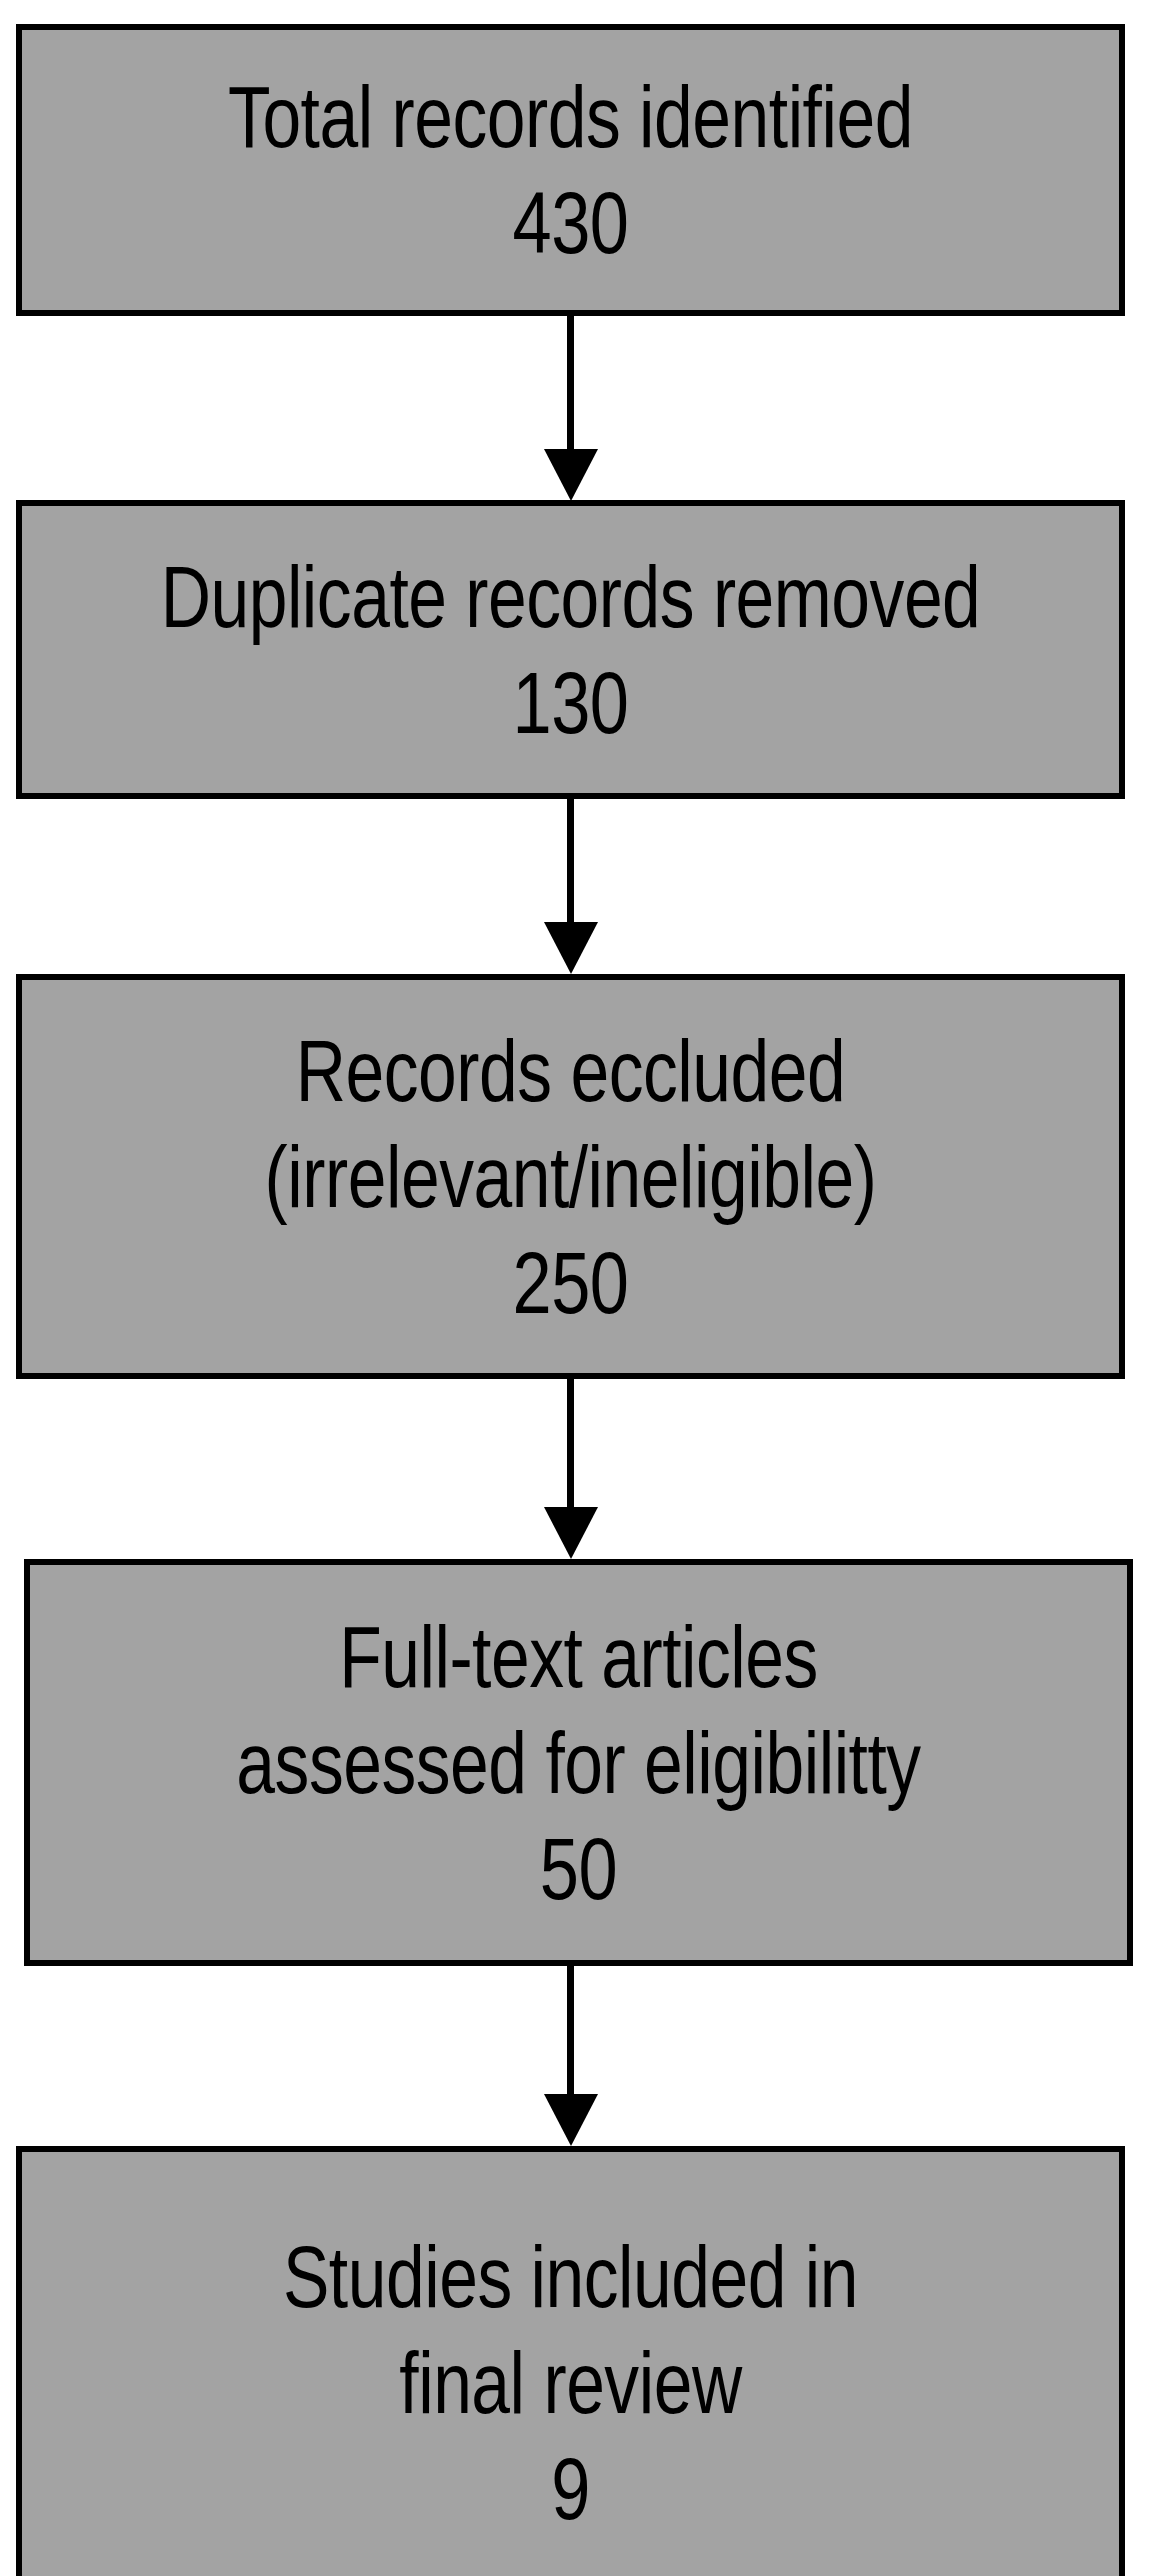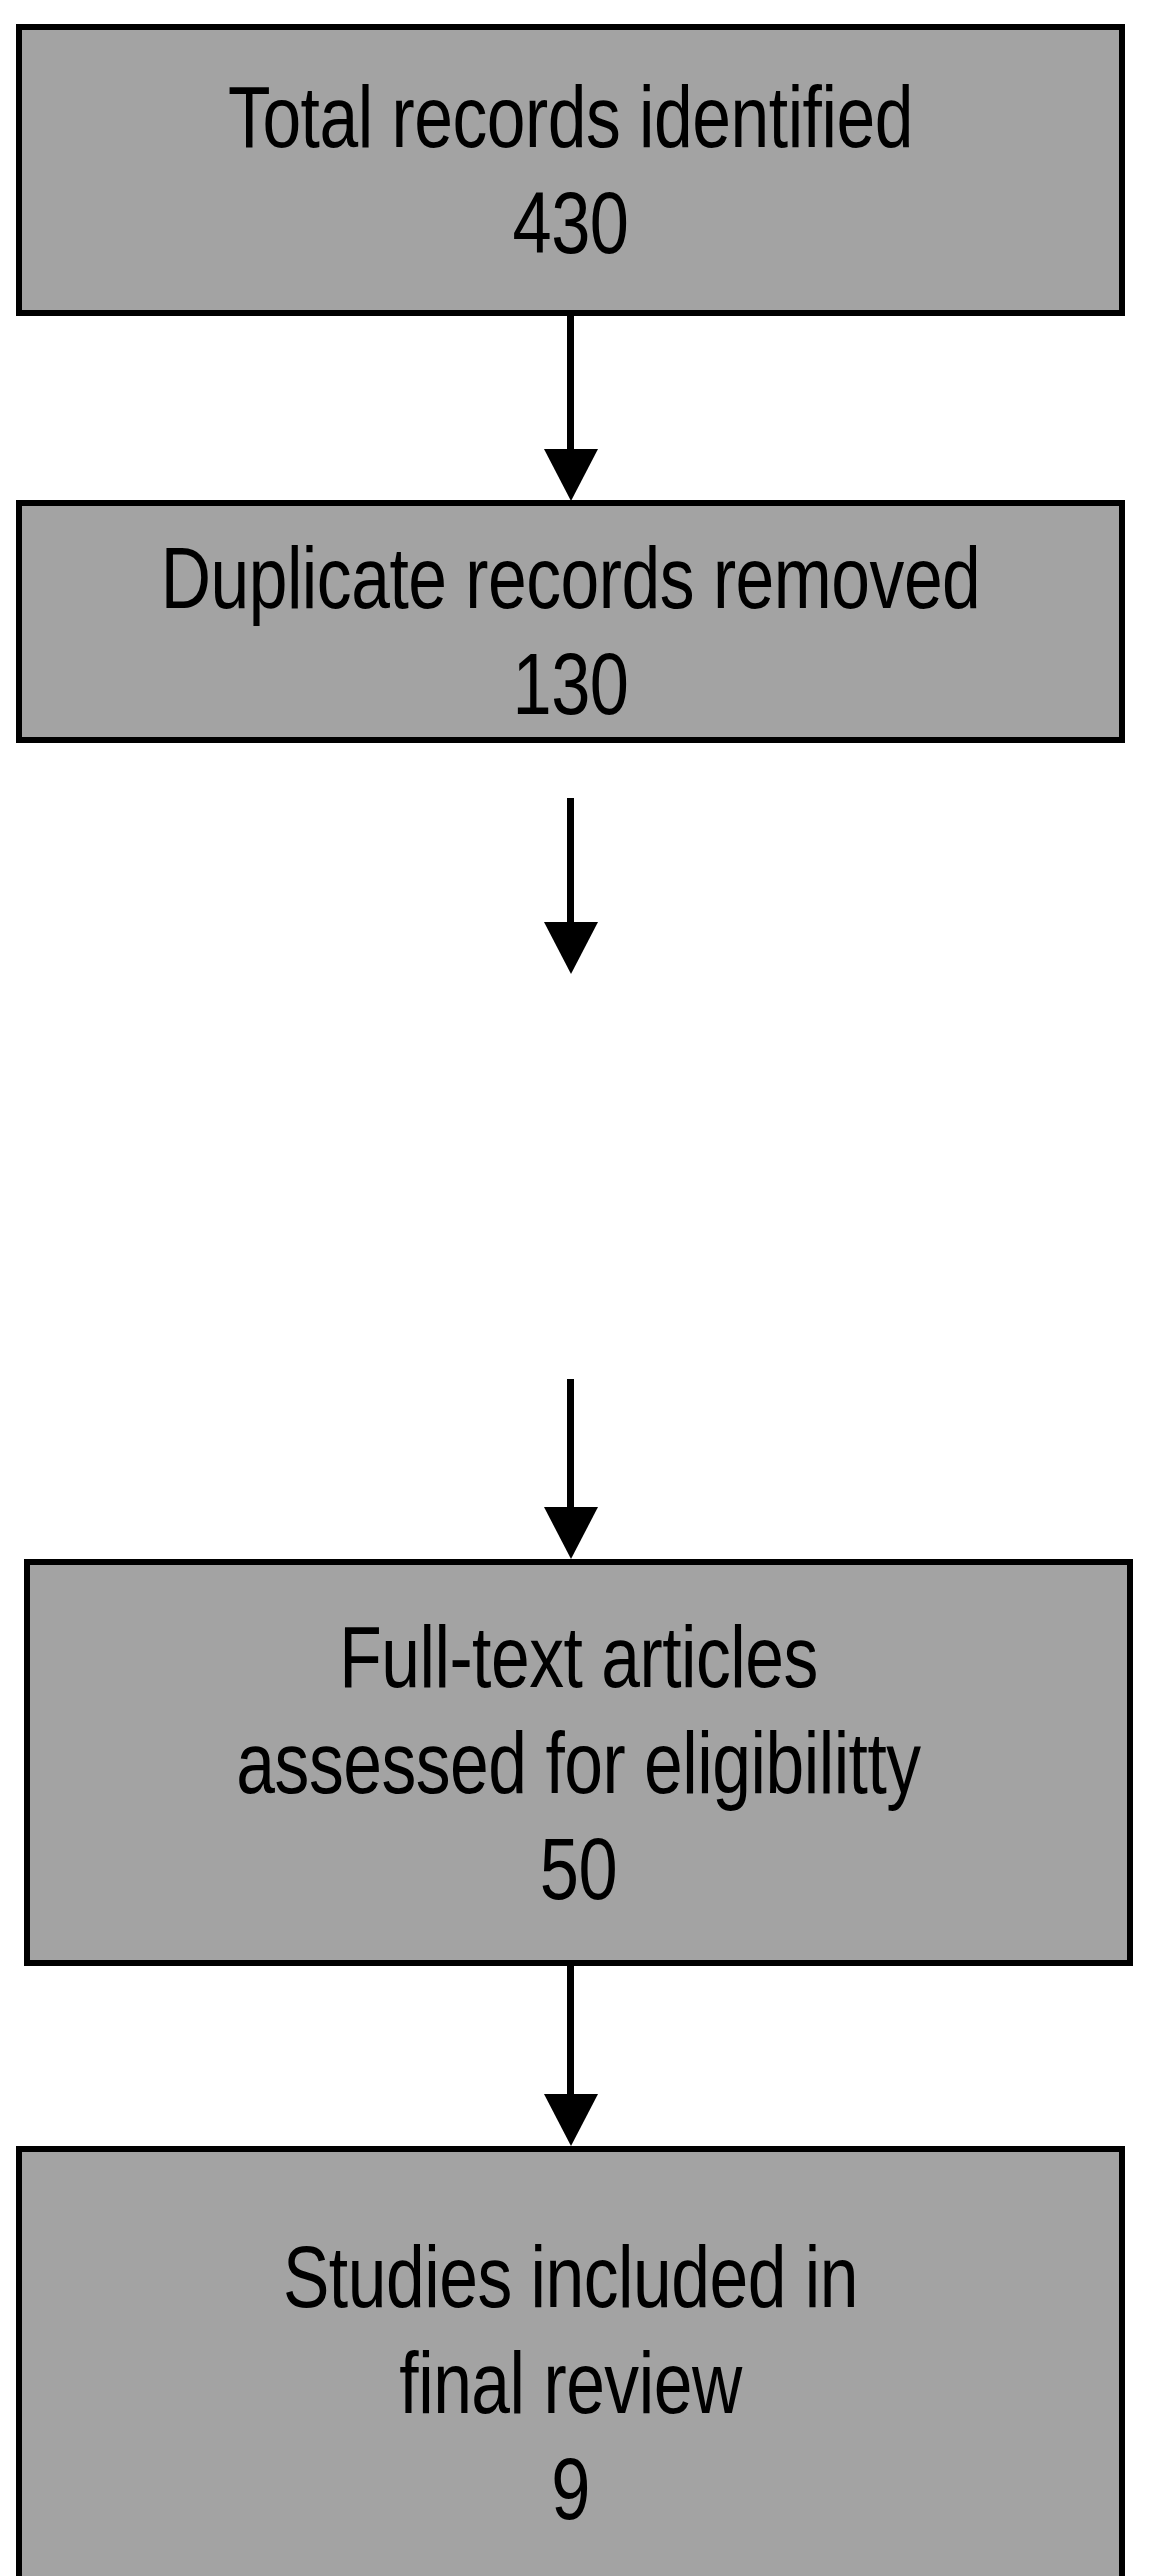--- a/index.html
+++ b/index.html
@@ -62,21 +62,21 @@
     left: 544px;
     width: 0;
     height: 0;
     border-left: 27px solid transparent;
     border-right: 27px solid transparent;
     border-top: 52px solid #000000;
   }
 
   
   #box-identified  { left: 16px; top: 24px;   width: 1109px; height: 292px; }
-  #box-duplicates  { left: 16px; top: 500px;  width: 1109px; height: 243px; justify-content: flex-end; }
+  #box-duplicates  { left: 16px; top: 500px;  width: 1109px; height: 299px; }
   #box-excluded    { left: 16px; top: 974px; width: 1109px; height: 405px; }
   #box-fulltext    { left: 16px; top: 1559px; width: 1109px; height: 407px; margin-left: 8px; }
   #box-included    { left: 16px; top: 2146px; width: 1109px; height: 474px; }
 
   
   #arrow-1 { top: 316px; height: 184px; }
   #arrow-1 .arrow-stem { height: 133px; }
   #arrow-1 .arrow-head { top: 133px; }
 
   #arrow-2 { top: 798px; height: 175px; }
@@ -109,20 +109,25 @@
   <div class="flow-box" id="box-duplicates">
     <span class="box-line">Duplicate records removed</span>
     <span class="box-line count">130</span>
   </div>
 
   <div class="flow-arrow" id="arrow-2">
     <div class="arrow-stem"></div>
     <div class="arrow-head"></div>
   </div>
 
+  <div class="flow-box" id="box-excluded">
+    <span class="box-line">Records eccluded</span>
+    <span class="box-line">(irrelevant/ineligible)</span>
+    <span class="box-line count">250</span>
+  </div>
 
   <div class="flow-arrow" id="arrow-3">
     <div class="arrow-stem"></div>
     <div class="arrow-head"></div>
   </div>
 
   <div class="flow-box" id="box-fulltext">
     <span class="box-line">Full-text articles</span>
     <span class="box-line">assessed for eligibilitty</span>
     <span class="box-line count">50</span>

